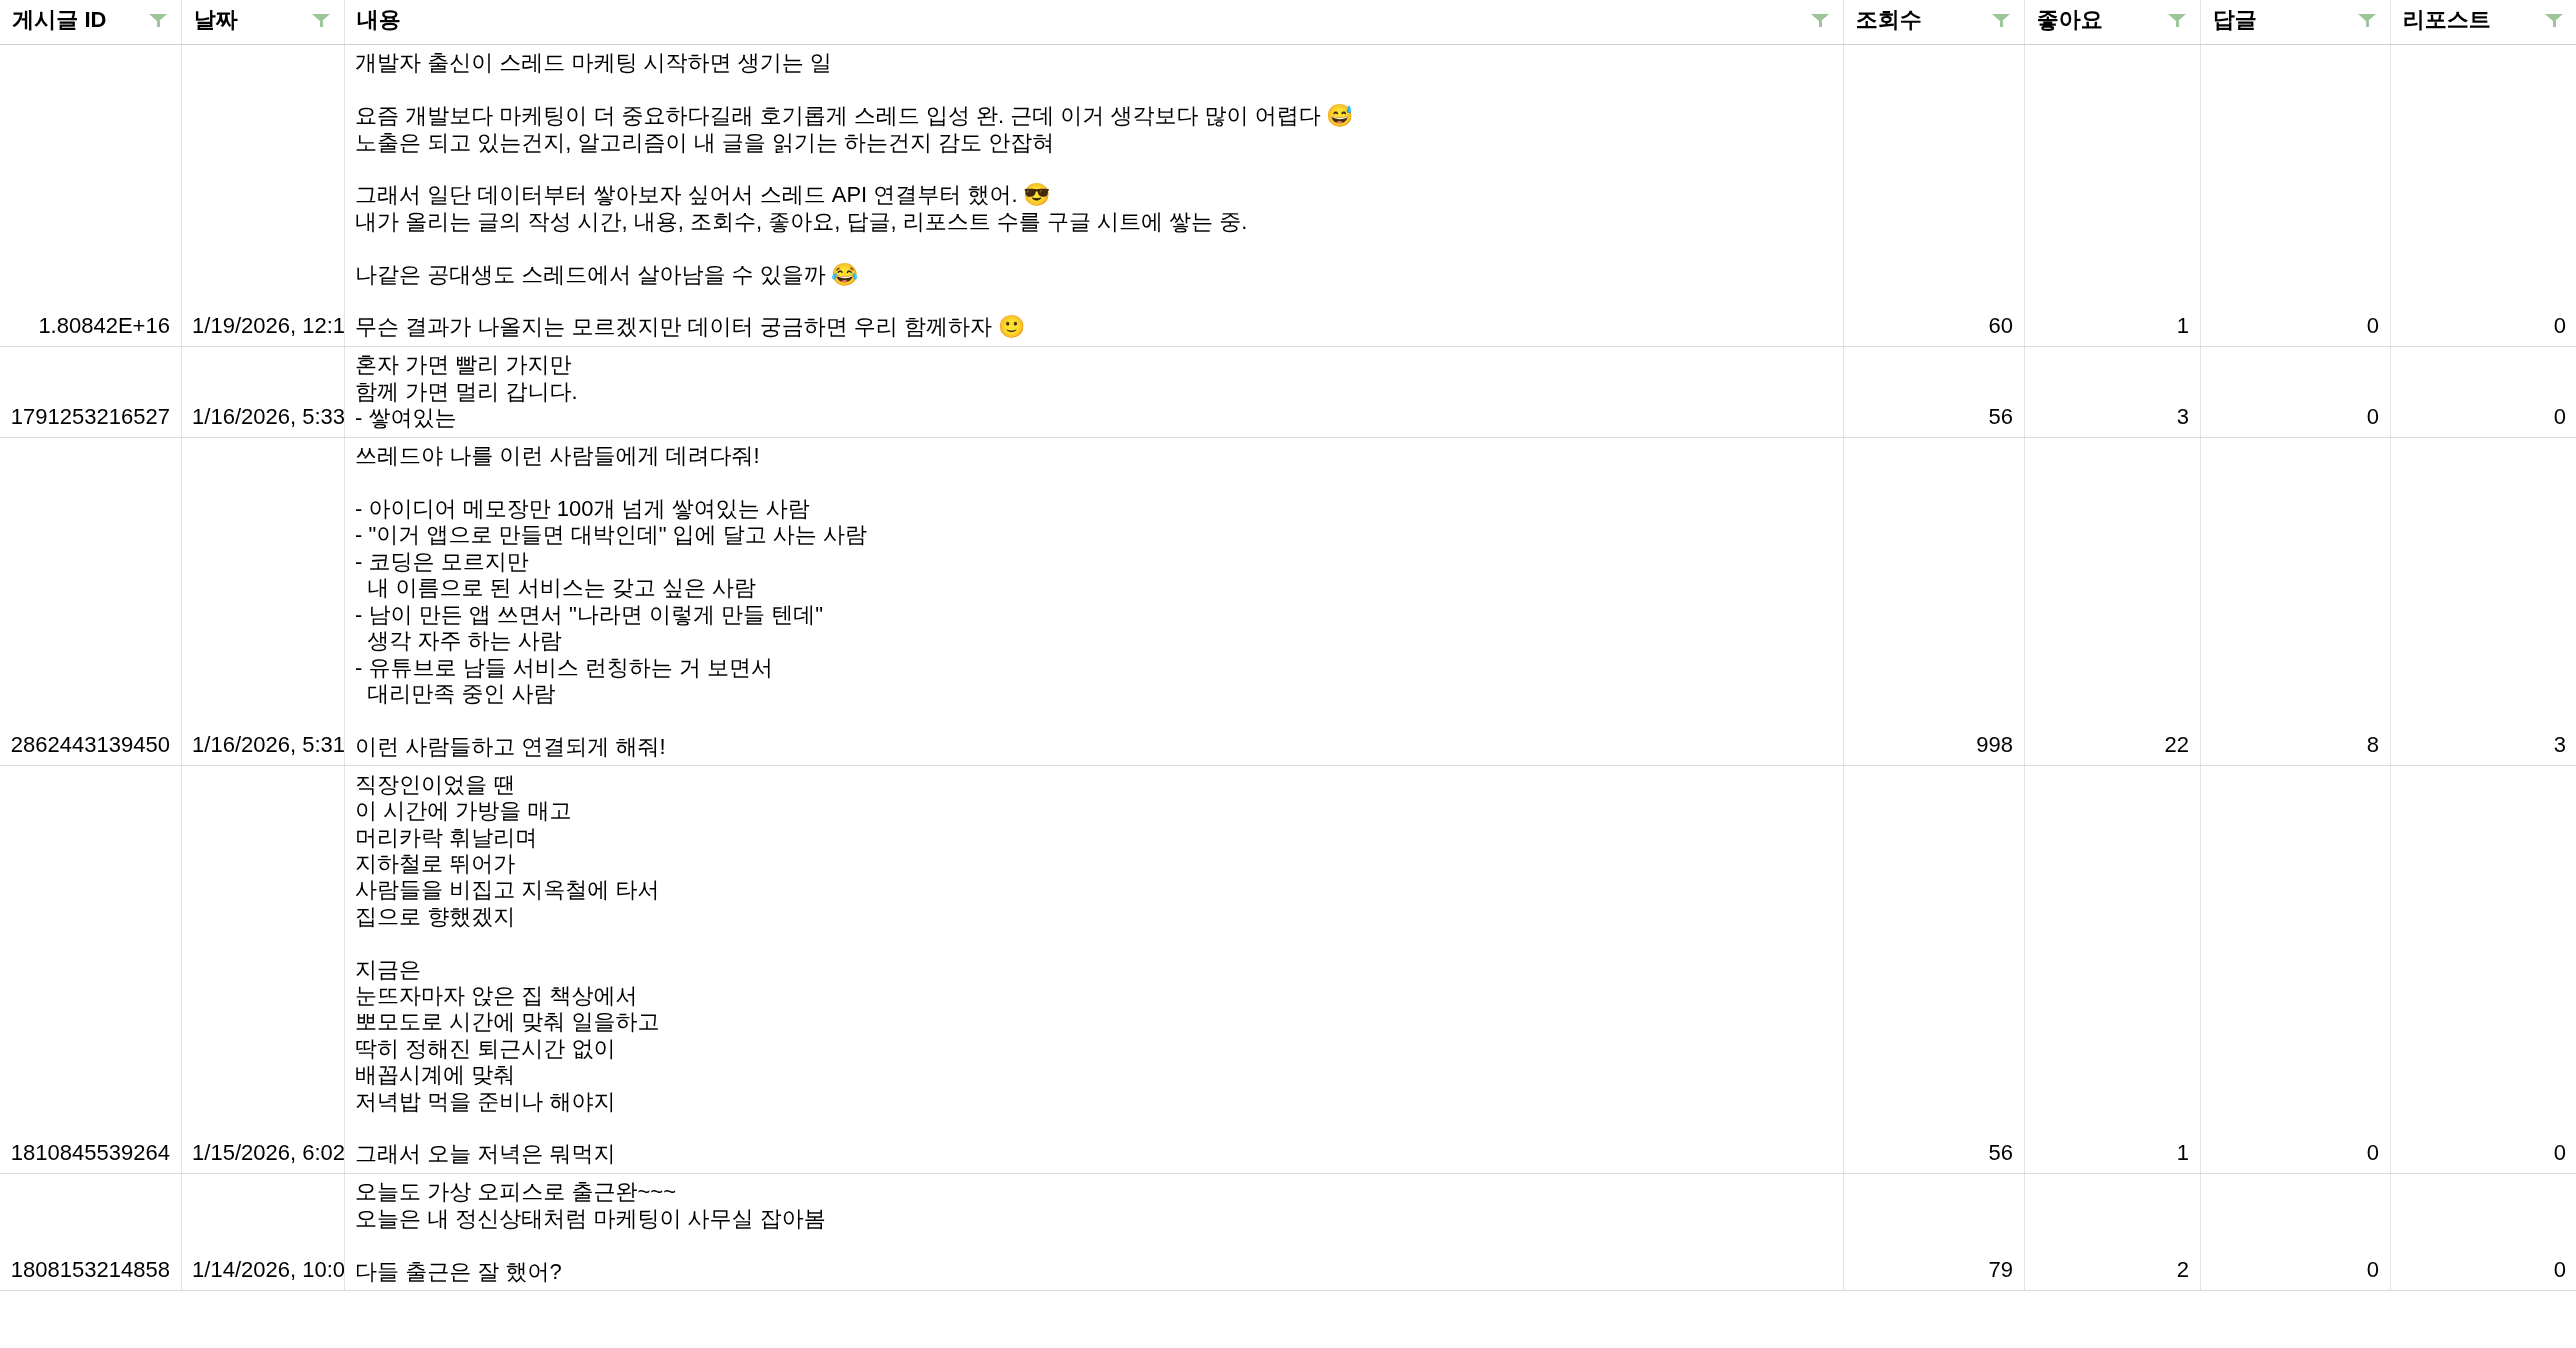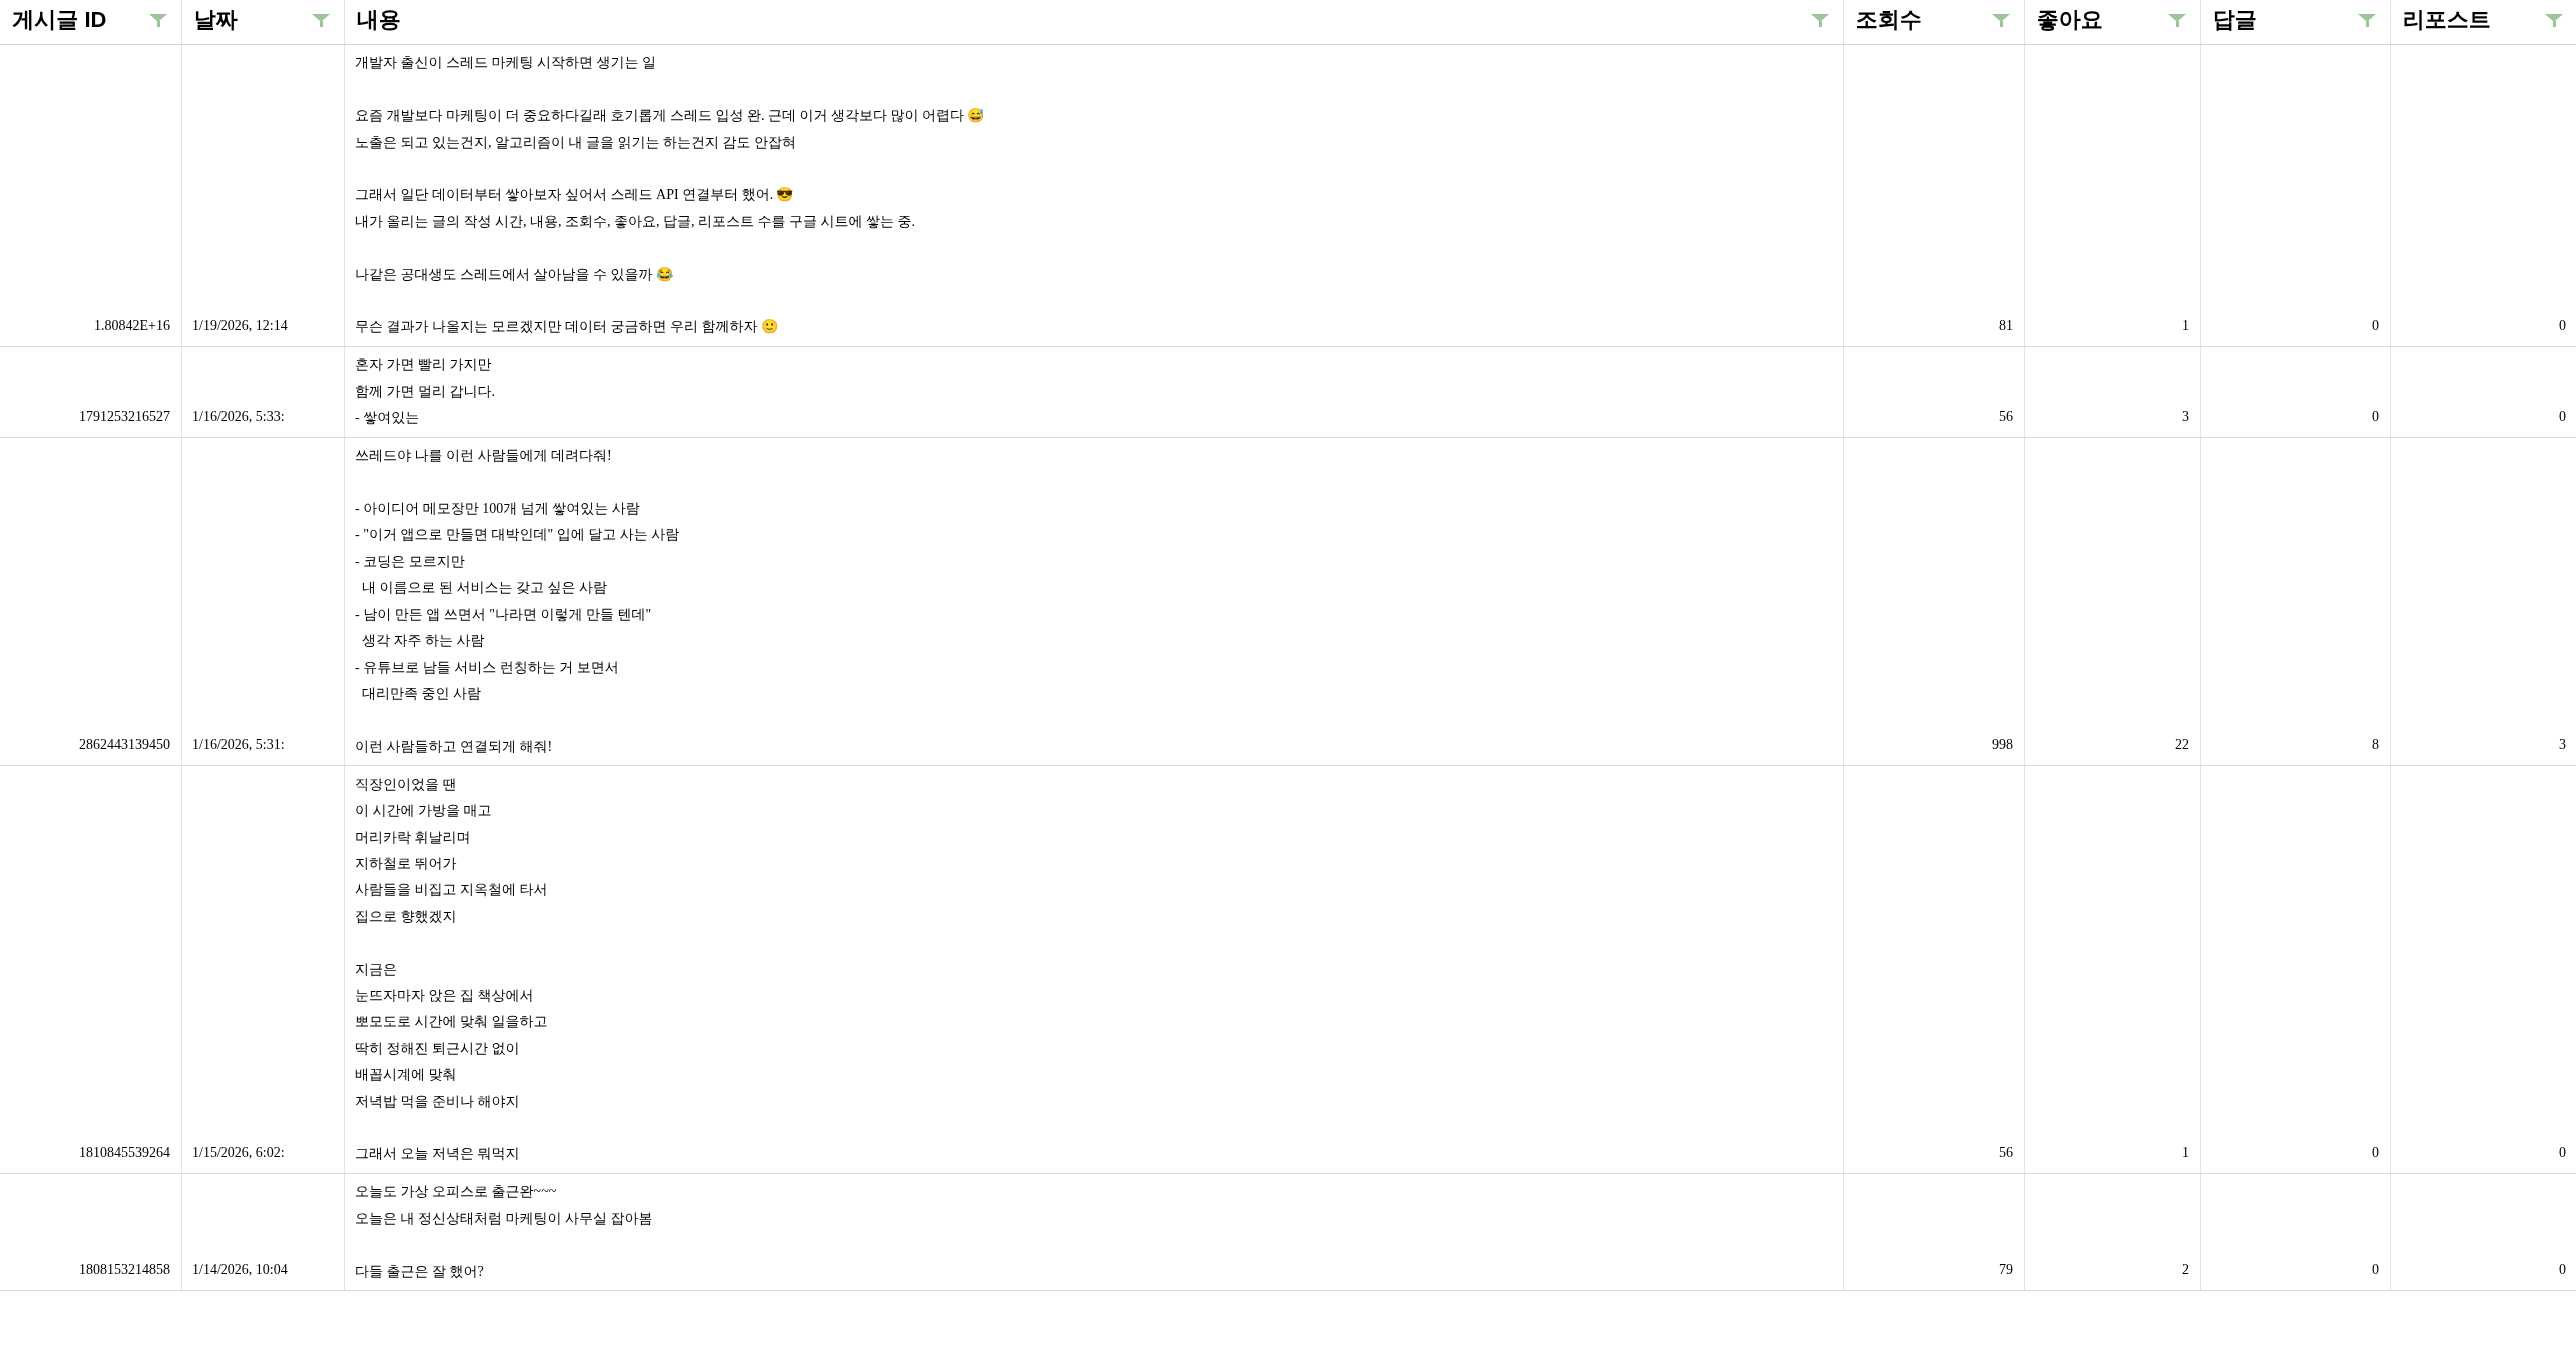--- a/index.html
+++ b/index.html
@@ -69,25 +69,24 @@
     position: absolute;
     left: 8px; top: 8px;
     width: 3.5px; height: 5.3px;
     background: #9ec49a;
   }
   tbody td {
     border-bottom: 0.9px solid #d9d9d9;
     border-right: 0.9px solid #e3e3e3;
     padding: 3.5px 10.6px 7px 10.6px;
     vertical-align: bottom;
-    font-size: 14px;
+    font-size: 22px;
     line-height: 26.4px;
     white-space: pre-wrap;
     overflow: hidden;
-    font-family: Liberation Serif, serif;
   }
   tbody td.right { text-align: right; }
   tbody td.left  { text-align: left; }
   tbody td.body-cell {
     vertical-align: top;
     padding-top: 5.3px;
     padding-bottom: 5.3px;
   }
   tbody tr td:first-child { border-left: none; }
   .nowrapcell {
@@ -162,21 +161,21 @@
 
 요즘 개발보다 마케팅이 더 중요하다길래 호기롭게 스레드 입성 완. 근데 이거 생각보다 많이 어렵다 😅
 노출은 되고 있는건지, 알고리즘이 내 글을 읽기는 하는건지 감도 안잡혀
 
 그래서 일단 데이터부터 쌓아보자 싶어서 스레드 API 연결부터 했어. 😎
 내가 올리는 글의 작성 시간, 내용, 조회수, 좋아요, 답글, 리포스트 수를 구글 시트에 쌓는 중.
 
 나같은 공대생도 스레드에서 살아남을 수 있을까 😂
 
 무슨 결과가 나올지는 모르겠지만 데이터 궁금하면 우리 함께하자 🙂</td>
-      <td class="right">81</td>
+      <td class="right">60</td>
       <td class="right">1</td>
       <td class="right">0</td>
       <td class="right">0</td>
     </tr>
     <tr>
       <td class="right nowrapcell">1791253216527</td>
       <td class="left nowrapcell">1/16/2026, 5:33:</td>
       <td class="body-cell">혼자 가면 빨리 가지만
 함께 가면 멀리 갑니다.
 - 쌓여있는</td>

